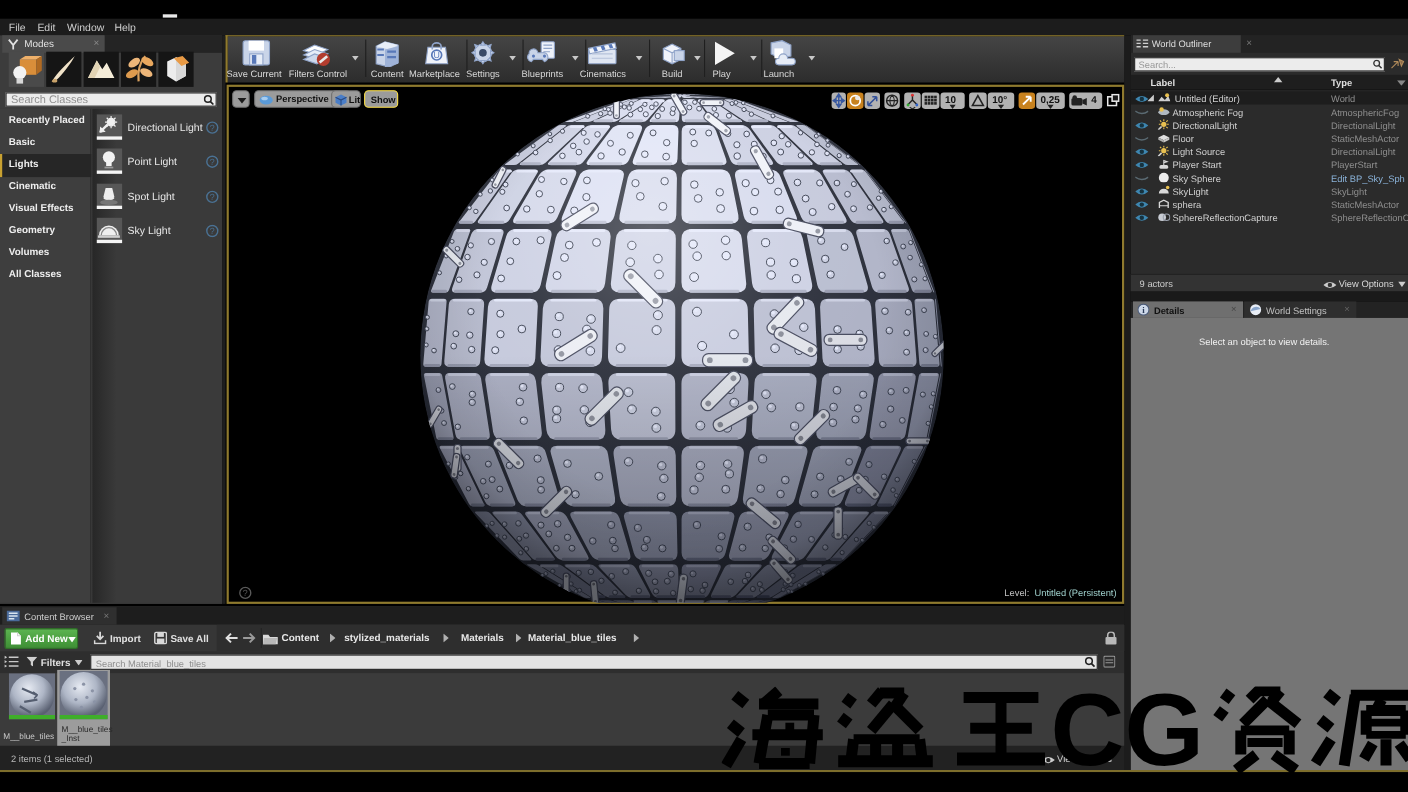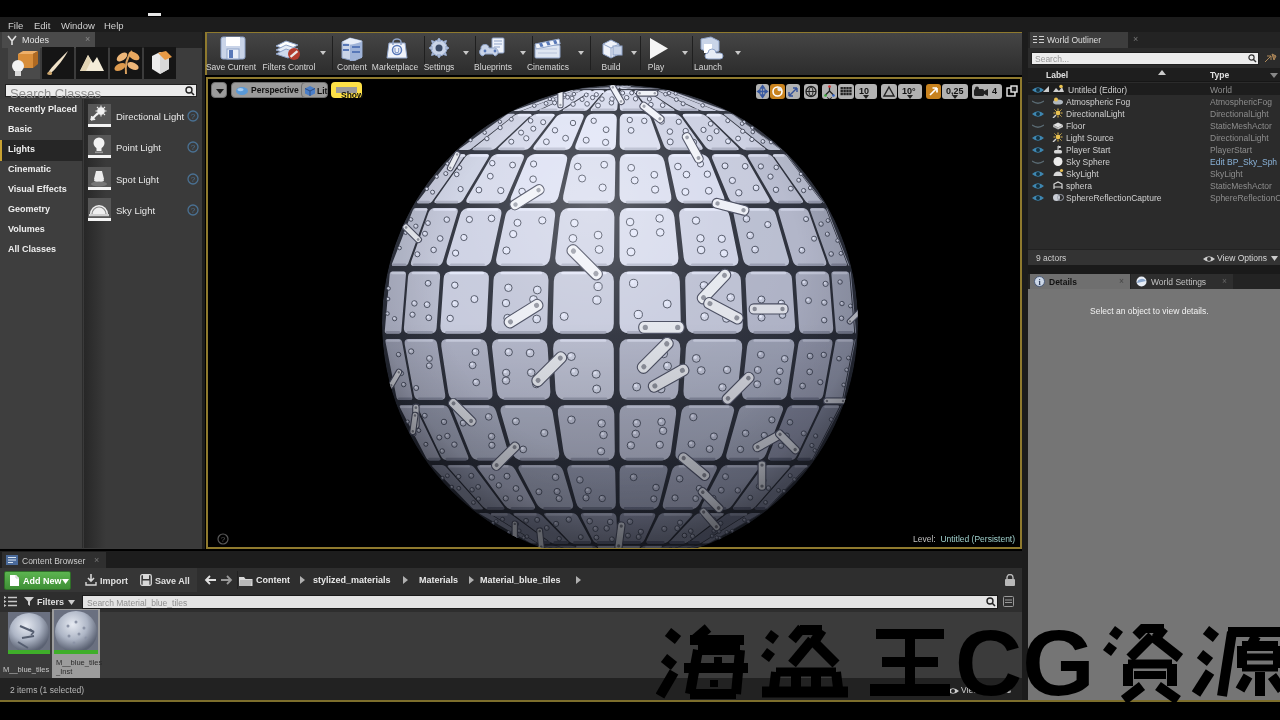--- a/index.html
+++ b/index.html
@@ -48,21 +48,21 @@
     <ellipse cx="10" cy="20" rx="6" ry="3.4" transform="rotate(-28 10 20)" fill="#dd9a4e"></ellipse>
     <ellipse cx="23" cy="19" rx="6" ry="3.4" transform="rotate(25 23 19)" fill="#edb679"></ellipse>
   </svg>
 <div class="abs" style="left:144px;top:47px;width:32px;height:32px;background:#151515"></div>
 <svg class="abs" style="left:144px;top:47px" width="32" height="32">
     <path d="M8 9 L16 5 L25 9 L25 22 L16 27 L8 22 Z" fill="#ececec"></path>
     <path d="M16 5 L25 9 L25 22 L16 27 Z" fill="#d8d8d8"></path>
     <path d="M14 6 l8 -2 l6 6 l-7 3 z" fill="#e89a45"></path>
   </svg>
 <div class="abs" style="left:5px;top:84px;width:192px;height:13px;background:#ececec;border:1px solid #222"></div>
-<div class="abs txt" style="left:10px;top:86px;color:#8f8f8f;font-size:13px">Search Classes</div>
+<div class="abs txt" style="left:10px;top:86px;color:#8f8f8f;font-size:10px">Search Classes</div>
 <svg class="abs" style="left:185px;top:86px" width="10" height="10">
     <circle cx="4" cy="4" r="3" stroke="#222" stroke-width="1.4" fill="none"></circle>
     <path d="M6.3 6.3 L9 9" stroke="#222" stroke-width="1.6"></path>
   </svg>
 <div class="abs" style="left:0;top:99px;width:83px;height:449px;background:#3e3e3e;border-right:1px solid #2c2c2c"></div>
 <div class="abs" style="left:83px;top:99px;width:119px;height:449px;background:#3a3a3a"></div>
 <div class="abs" style="left:84px;top:99px;width:22px;height:449px;background:linear-gradient(to right,#272727,#3a3a3a)"></div>
 <div class="abs" style="left:0;top:140px;width:83px;height:21px;background:#262626"></div>
 <div class="abs" style="left:0;top:140px;width:2px;height:21px;background:#c8a131"></div>
 <div class="abs txt b" style="left:8px;top:104px;color:#efefef;font-size:9px">Recently Placed</div>
@@ -1585,21 +1585,21 @@
     </svg>
     <span style="position:absolute;left:19px;top:2px;font-size:8.5px;font-weight:bold;color:#111">Perspective</span>
   </div>
 <div class="abs" style="left:301px;top:82px;width:27px;height:16px;background:#9b9b9b;border-radius:4px;border:1px solid #6f6f6f">
     <svg width="12" height="12" style="position:absolute;left:2px;top:2px">
       <path d="M6 1 L11 3.5 L11 8.5 L6 11 L1 8.5 L1 3.5 Z" fill="#4a7ec8"></path>
       <path d="M1 3.5 L6 6 L11 3.5 M6 6 V11" stroke="#2a4a80" fill="none"></path>
     </svg>
     <span style="position:absolute;left:15px;top:2.5px;font-size:8.5px;font-weight:bold;color:#111">Lit</span>
   </div>
-<div class="abs" style="left:331px;top:82px;width:31px;height:16px;background:#9b9b9b;border-radius:4px;border:5px solid #fde047">
+<div class="abs" style="left:331px;top:82px;width:31px;height:16px;background:#9b9b9b;border-radius:4px;border:1px solid #fde047">
     <span style="position:absolute;left:5px;top:2.5px;font-size:8.5px;font-weight:bold;color:#111">Show</span>
   </div>
 <div class="abs" style="left:756px;top:84px;width:13px;height:15px;background:#b2b2b2;border-radius:3px"><svg width="13" height="15">
       <g stroke="#3858a0" stroke-width="1.3" fill="#3858a0">
         <path d="M6.5 3 v9 M2 7.5 h9"></path>
         <path d="M6.5 1.5 l1.8 2.5 h-3.6 z M6.5 13.5 l1.8 -2.5 h-3.6 z M1.5 7.5 l2.5 -1.8 v3.6 z M11.5 7.5 l-2.5 -1.8 v3.6 z"></path>
       </g>
     </svg></div>
 <div class="abs" style="left:770px;top:84px;width:15px;height:15px;background:#c8821e;border-radius:3px"><svg width="15" height="15">
       <circle cx="7.5" cy="7.5" r="4.5" fill="none" stroke="#fff" stroke-width="1.6"></circle>

